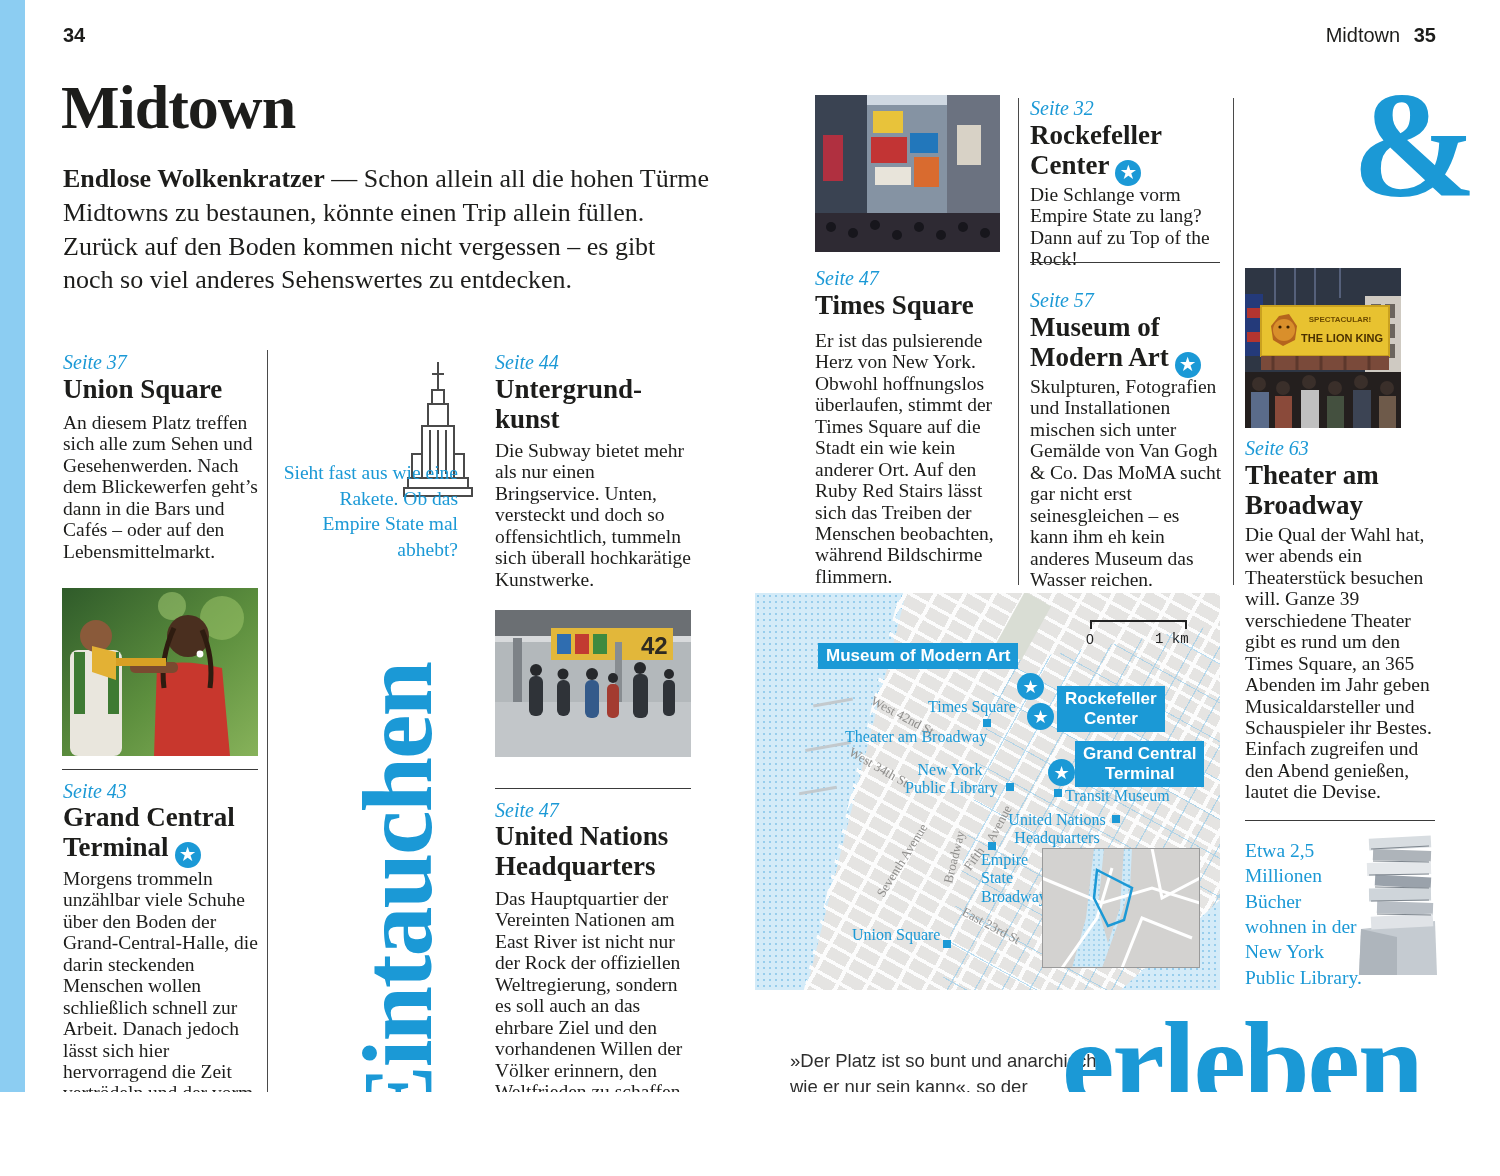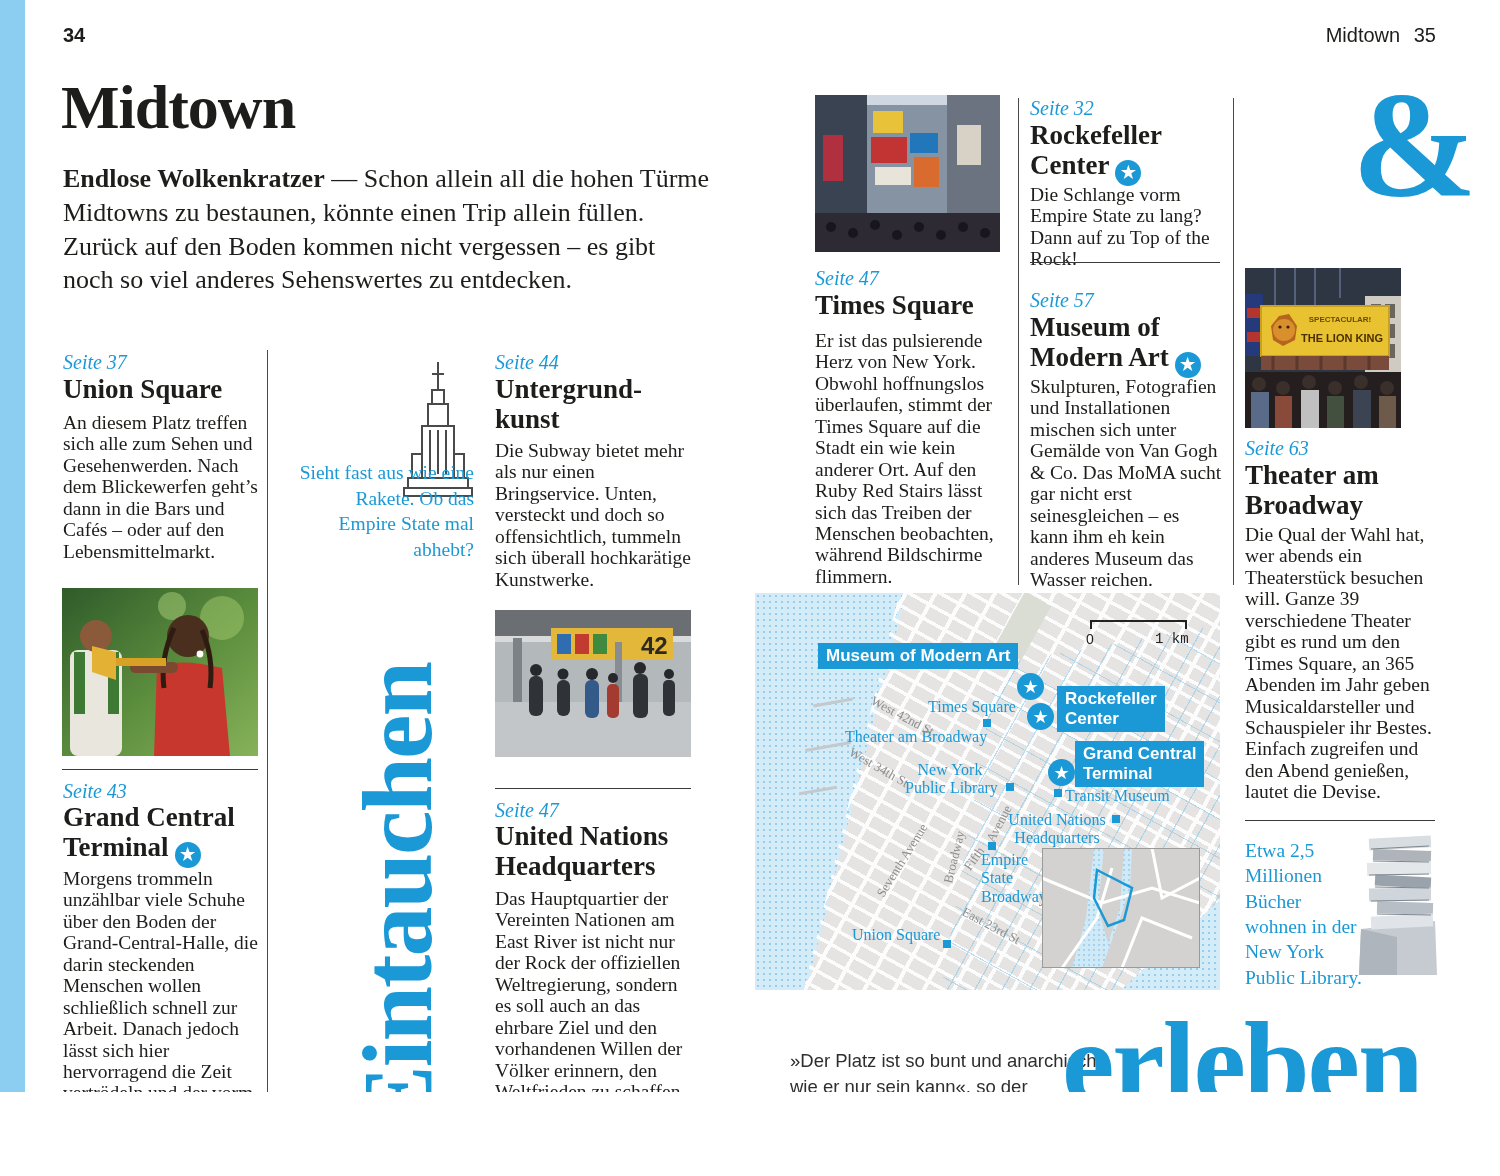--- a/index.html
+++ b/index.html
@@ -4,21 +4,21 @@
 <style>
   html,body{margin:0;padding:0;background:#ffffff;}
   .page{position:relative;width:1500px;height:1092px;background:#fff;overflow:hidden;
         font-family:"Liberation Serif",serif;color:#1d1d1b;}
   .abs{position:absolute;}
 
   .edge-bar{left:0;top:0;width:25px;height:1176px;background:#8ccdf2;}
 
   .pagenum{font-family:"Liberation Sans",sans-serif;font-weight:bold;font-size:20px;color:#1d1d1b;}
   .hdr-right{font-family:"Liberation Sans",sans-serif;font-size:20px;color:#1d1d1b;}
-  .hdr-right b{font-weight:normal;}
+  .hdr-right b{font-weight:bold;}
 
   .main-title{font-size:62px;font-weight:bold;letter-spacing:-1px;line-height:1;}
   .intro{font-size:26px;line-height:1.3;width:648px;}
   .intro b{font-weight:bold;}
 
   .seite{font-style:italic;font-size:20px;color:#1b99d6;line-height:1;}
   .sec-h{font-size:27px;font-weight:bold;line-height:1.12;color:#1d1d1b;}
   .sec-b{font-size:19.5px;line-height:1.1;color:#1d1d1b;}
   .col{width:196px;}
 
@@ -50,21 +50,21 @@
         repeating-linear-gradient(119deg, #fcfcfc 0 4px, transparent 4px 26px),
         repeating-linear-gradient(29deg, #fcfcfc 0 3.5px, transparent 3.5px 15px);
       clip-path:polygon(31% 0,100% 0,100% 100%,10.5% 100%);}
   .map .bluegrid{position:absolute;inset:0;opacity:.6;
       background-image:repeating-linear-gradient(119deg, #8ec9ea 0 1.2px, transparent 1.2px 24px),
                        repeating-linear-gradient(29deg, #8ec9ea 0 1px, transparent 1px 34px);
       clip-path:polygon(52% 18%,100% 8%,100% 100%,40% 100%);}
   .map .park{position:absolute;left:253px;top:2px;width:30px;height:62px;background:#d9ddd4;transform:rotate(29deg);}
   .map .pier{position:absolute;height:3px;background:#c3c9cd;transform:rotate(-10deg);}
   .map-box{position:absolute;background:#1b99d6;color:#fff;font-family:"Liberation Sans",sans-serif;
-      font-weight:bold;font-size:17px;line-height:1.18;padding:3px 8px;text-align:left;white-space:nowrap;}
+      font-weight:bold;font-size:17px;line-height:1.18;padding:3px 8px;text-align:center;white-space:nowrap;}
   .map-star{position:absolute;width:27px;height:27px;border-radius:50%;background:#1b99d6;color:#fff;
       display:flex;align-items:center;justify-content:center;font-size:18px;}
   .map-label{position:absolute;font-size:16px;color:#1b99d6;line-height:1.15;white-space:nowrap;}
   .map-street{position:absolute;font-size:13px;color:#8f8e8c;white-space:nowrap;transform-origin:0 50%;}
   .map-marker{position:absolute;width:8px;height:8px;background:#1b99d6;}
   .scalebar{position:absolute;width:93px;height:7px;border-top:2px solid #222;border-left:2px solid #222;border-right:2px solid #222;}
   .scalelbl{position:absolute;font-family:"Liberation Sans",sans-serif;font-size:14px;color:#222;}
 
   svg text{font-family:"Liberation Sans",sans-serif;}
 </style>
@@ -135,21 +135,21 @@
       <rect x="20" y="66" width="32" height="52"></rect>
       <rect x="10" y="94" width="10" height="24"></rect>
       <rect x="52" y="94" width="10" height="24"></rect>
       <rect x="6" y="118" width="60" height="10"></rect>
       <rect x="2" y="128" width="68" height="8"></rect>
       <line x1="28" y1="70" x2="28" y2="114"></line>
       <line x1="36" y1="70" x2="36" y2="114"></line>
       <line x1="44" y1="70" x2="44" y2="114"></line>
     </g>
   </svg>
-  <div class="abs esb-caption" style="left:296px;top:460px;">Sieht fast aus wie eine Rakete. Ob das Empire State mal abhebt?</div>
+  <div class="abs esb-caption" style="left:280px;top:460px;">Sieht fast aus wie eine Rakete. Ob das Empire State mal abhebt?</div>
   <div class="abs vertical-word" style="left:348px;top:1132px;">Eintauchen</div>
 
   <div class="abs seite" style="left:495px;top:352px;">Seite 44</div>
   <div class="abs sec-h col" style="left:495px;top:374px;">
     <span>Untergrund-</span><br>
     <span>kunst</span>
   </div>
   <div class="abs sec-b col" style="left:495px;top:440px;">Die Subway bietet mehr als nur einen Bringservice. Unten, versteckt und doch so offensichtlich, tummeln sich überall hochkarätige Kunstwerke.</div>
 
   <svg class="abs" style="left:495px;top:610px;" width="196" height="147" viewBox="0 0 196 147">

